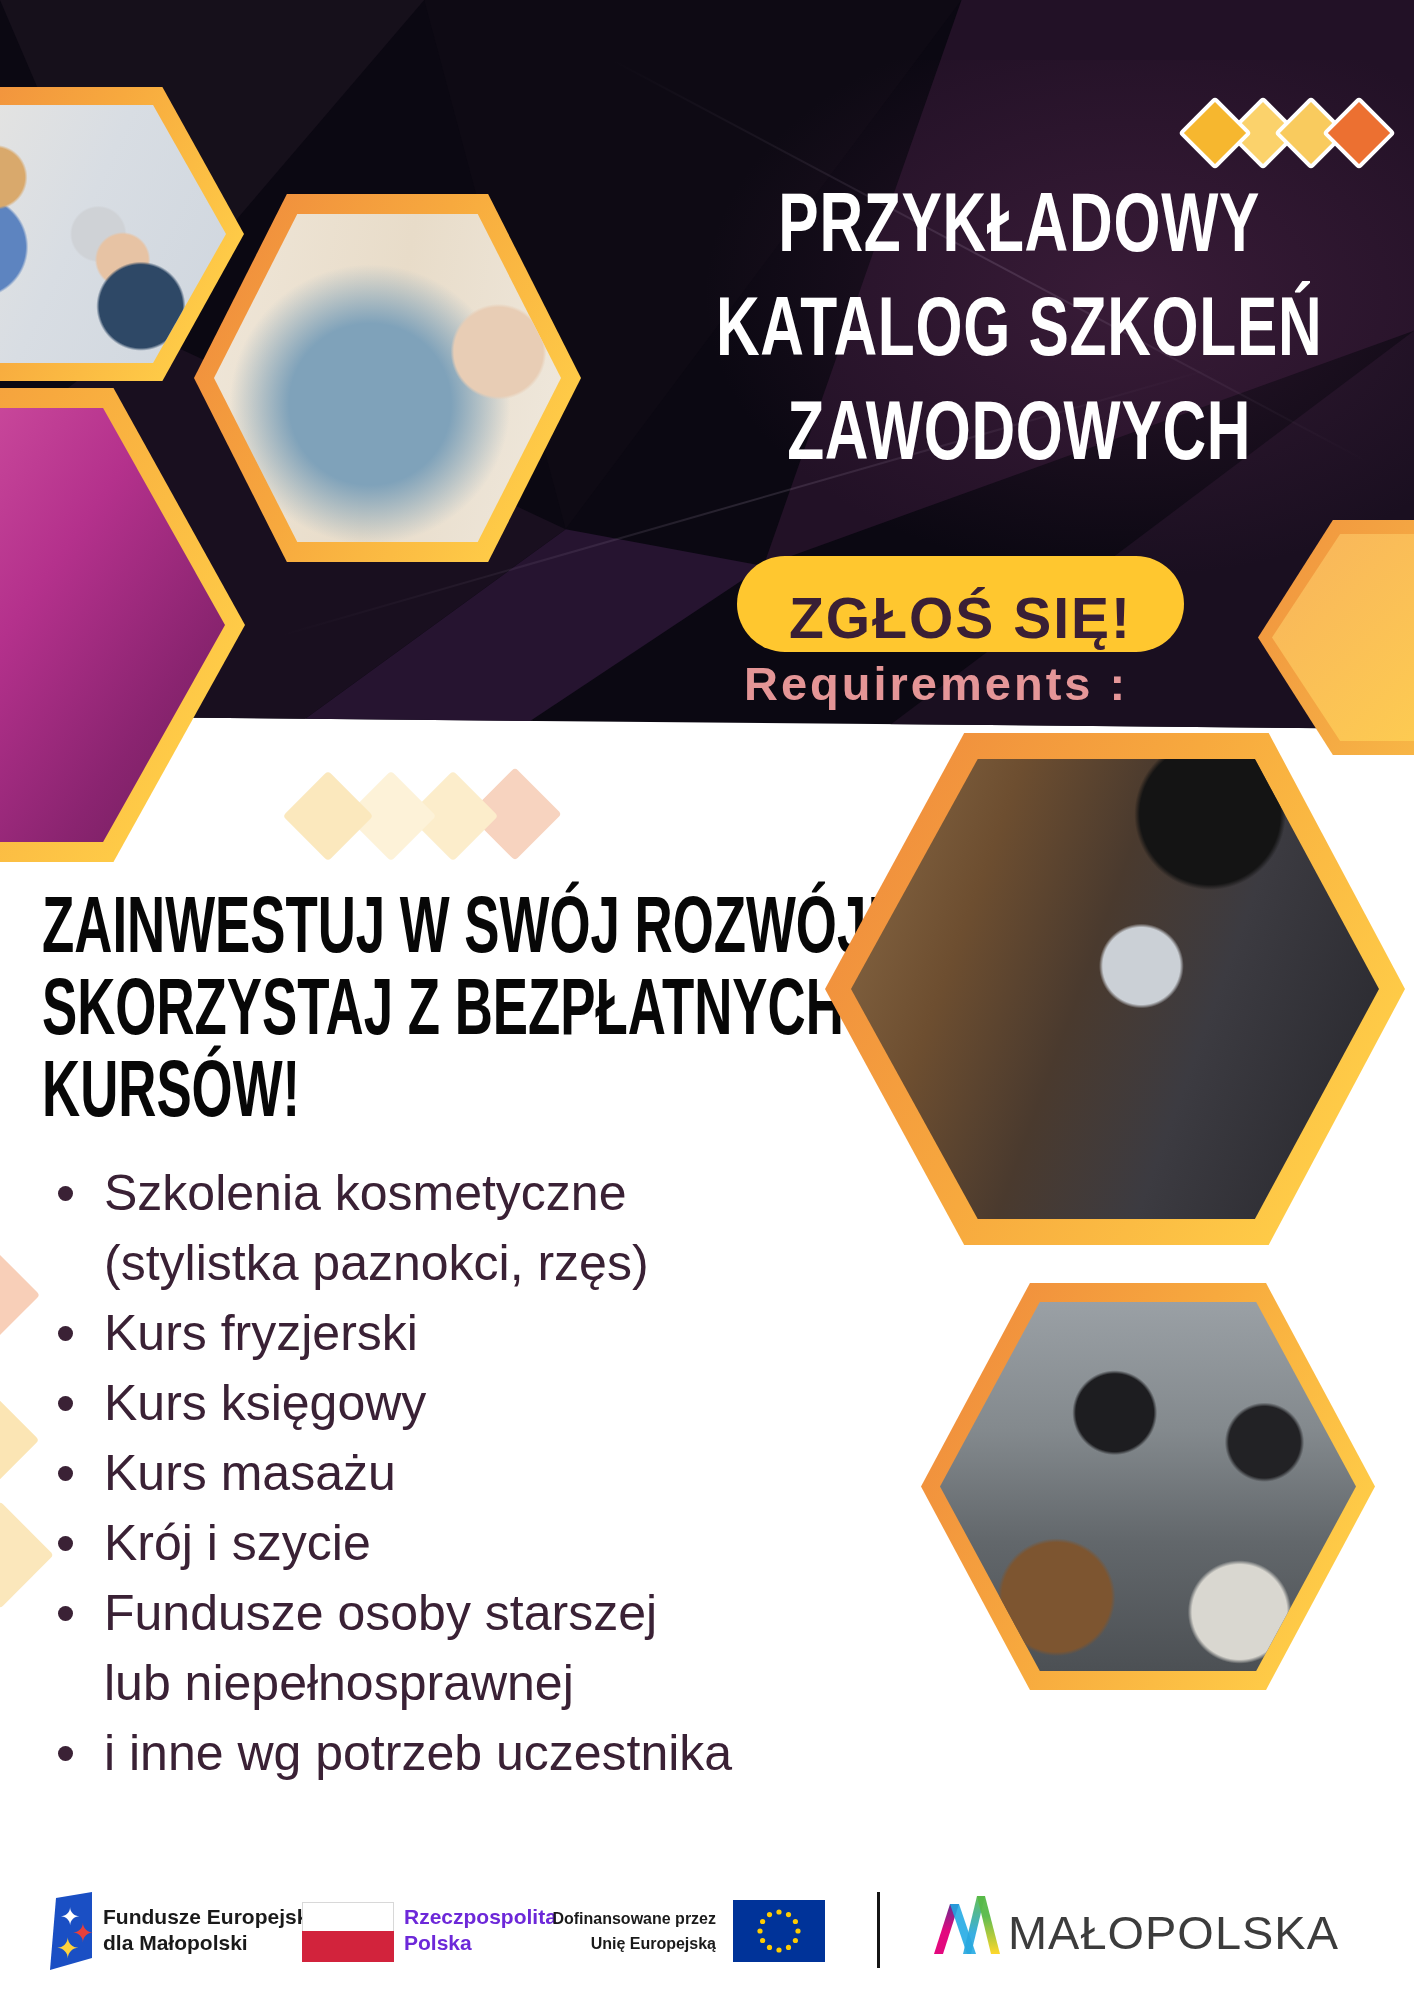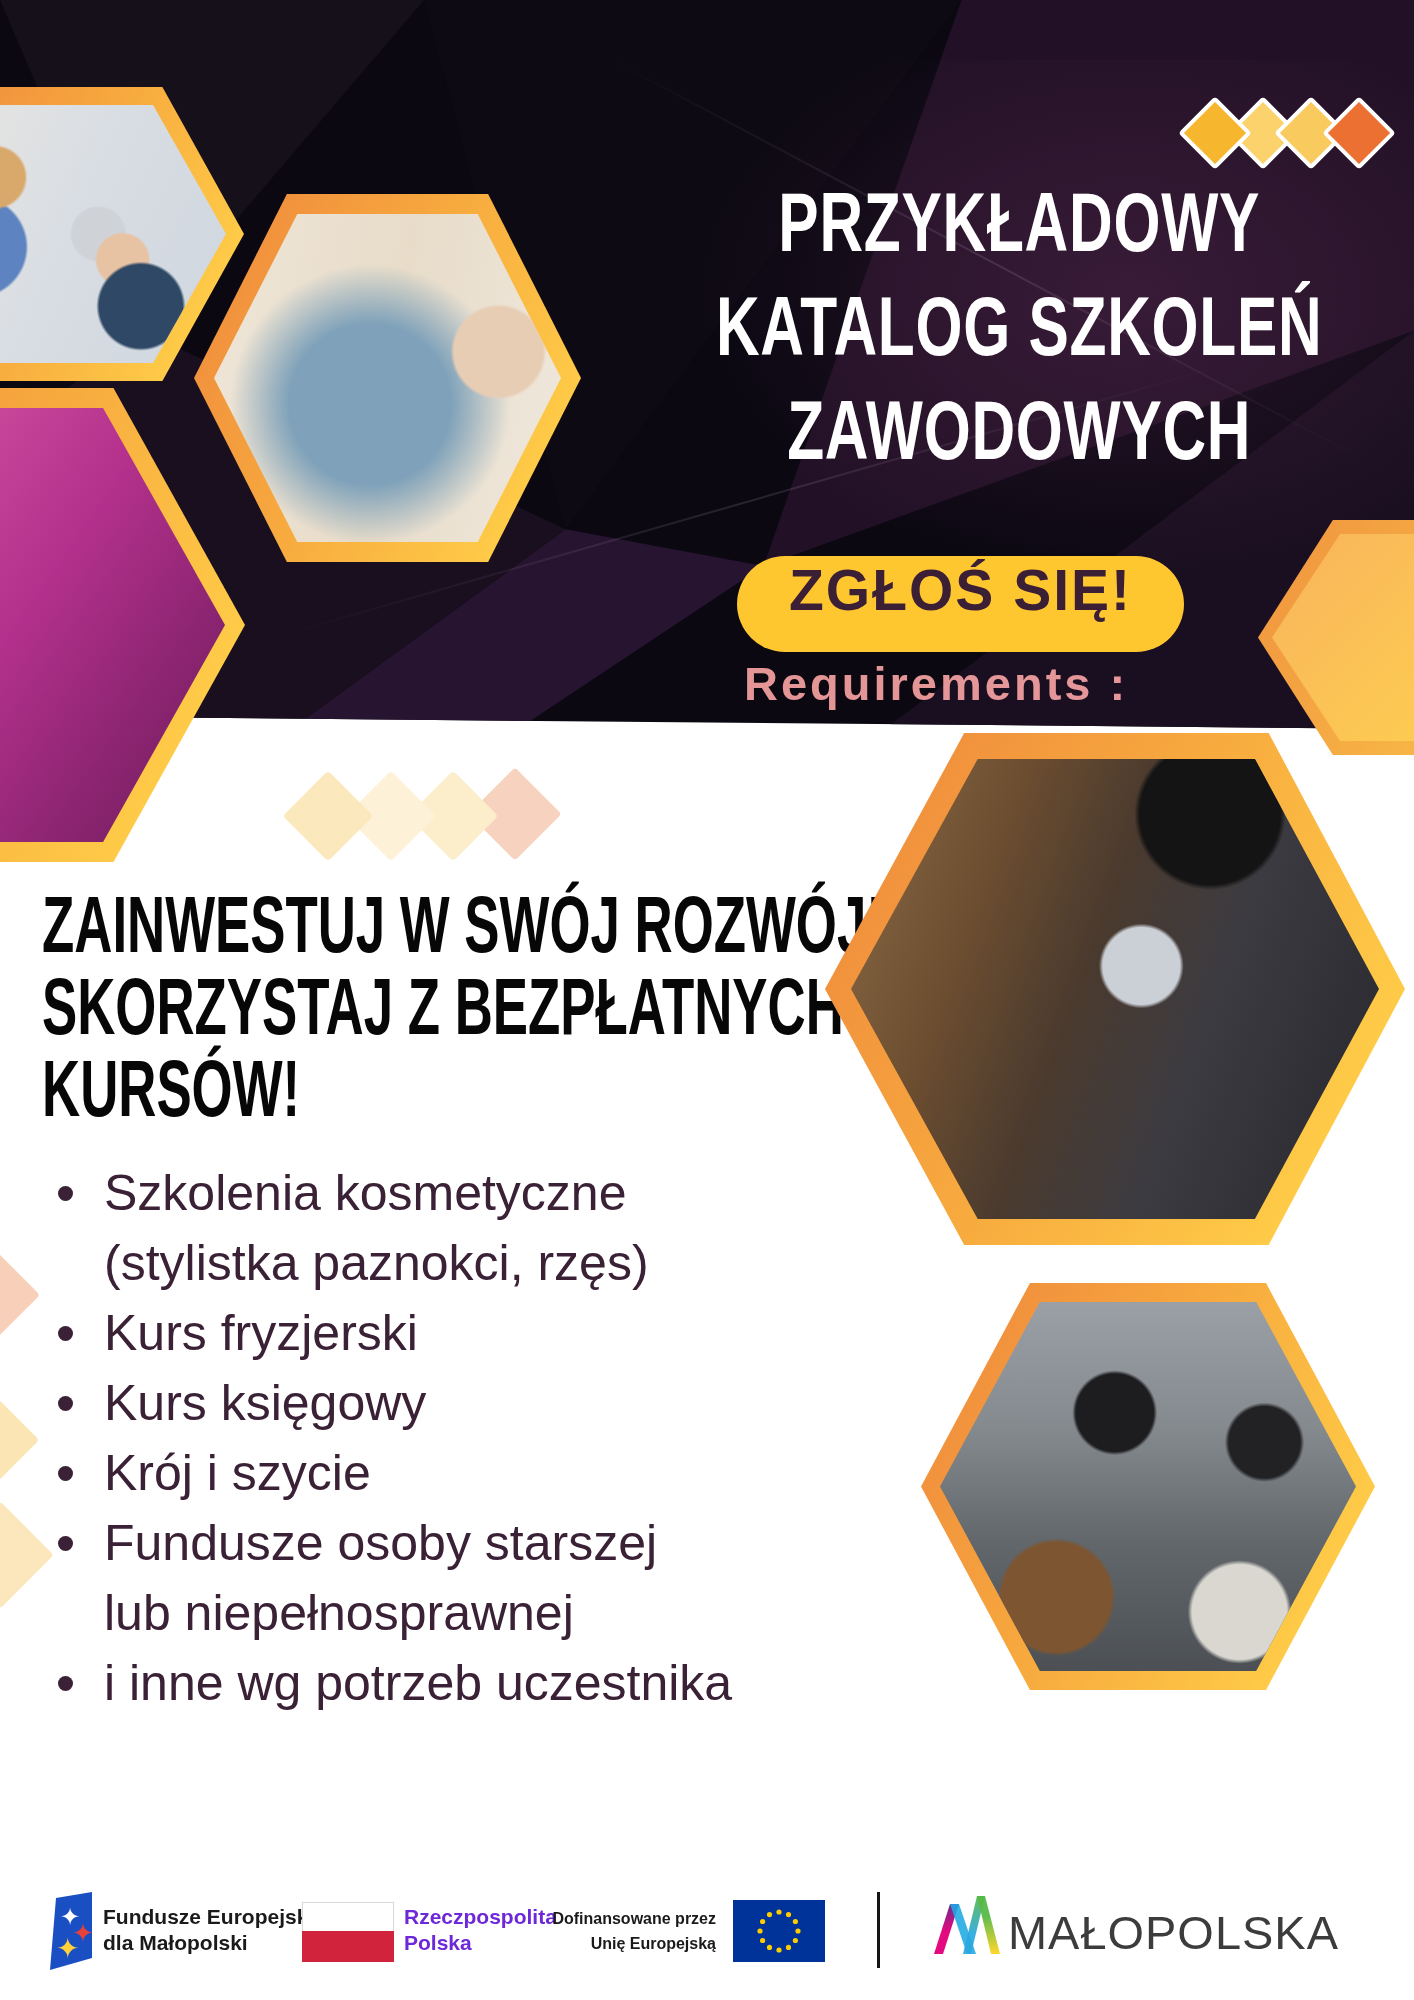--- a/index.html
+++ b/index.html
@@ -26,21 +26,21 @@
   .dia{position:absolute;transform:rotate(45deg);border-radius:4px;}
   .dia.hd{width:44px;height:44px;border:4px solid #ffffff;}
 
   
   .title{position:absolute;right:92px;top:170px;text-align:center;color:#ffffff;z-index:5;}
   .title .ln{display:block;font-weight:bold;font-size:84px;line-height:104px;white-space:nowrap;
              transform:scaleX(.72);transform-origin:right center;letter-spacing:1px;}
 
   
   .cta{position:absolute;left:737px;top:556px;width:447px;height:96px;background:#FFC72F;
-       border-radius:48px;display:flex;align-items:flex-start;justify-content:center;z-index:6;
+       border-radius:48px;display:flex;align-items:flex-end;justify-content:center;z-index:6;
        border:none;cursor:pointer;}
   .cta span{font-weight:bold;font-size:57px;color:#3A1F35;letter-spacing:2px;font-family:"Liberation Sans",sans-serif;}
 
   .ghost{position:absolute;left:744px;top:656px;z-index:5;font-weight:bold;font-size:47px;
          color:#fca5a5;letter-spacing:3px;opacity:.9;white-space:nowrap;}
 
   
   .hex{position:absolute;clip-path:polygon(24% 0,76% 0,100% 50%,76% 100%,24% 100%,0 50%);
        background:linear-gradient(118deg,#EF8A3D 5%,#F7A93E 45%,#FFCE48 88%);z-index:4;}
   .hex .ph{position:absolute;clip-path:polygon(24% 0,76% 0,100% 50%,76% 100%,24% 100%,0 50%);}
@@ -177,20 +177,21 @@
     <span class="ln">ZAINWESTUJ W SWÓJ ROZWÓJ!</span>
     <span class="ln">SKORZYSTAJ Z BEZPŁATNYCH</span>
     <span class="ln">KURSÓW!</span>
   </div>
 
   <ul class="courses">
     <li class="b">Szkolenia kosmetyczne</li>
     <li class="c">(stylistka paznokci, rzęs)</li>
     <li class="b">Kurs fryzjerski</li>
     <li class="b">Kurs księgowy</li>
+    <li class="b">Kurs masażu</li>
     <li class="b">Krój i szycie</li>
     <li class="b">Fundusze osoby starszej</li>
     <li class="c">lub niepełnosprawnej</li>
     <li class="b">i inne wg potrzeb uczestnika</li>
   </ul>
 
 
   <div class="footer">
 
     <svg width="50" height="80" style="position:absolute;left:46px;top:12px;" viewBox="0 0 50 80">

